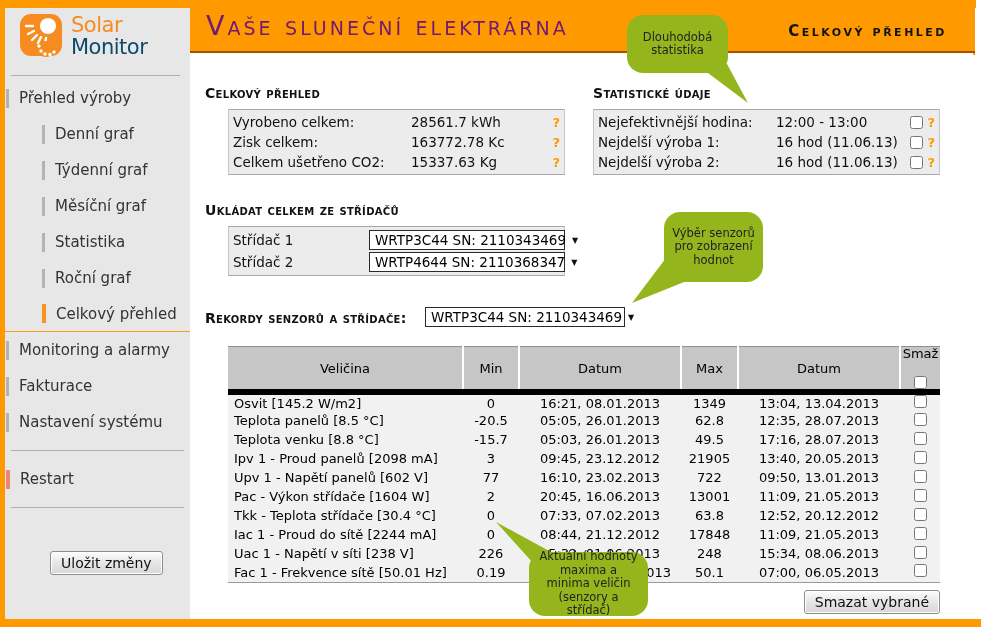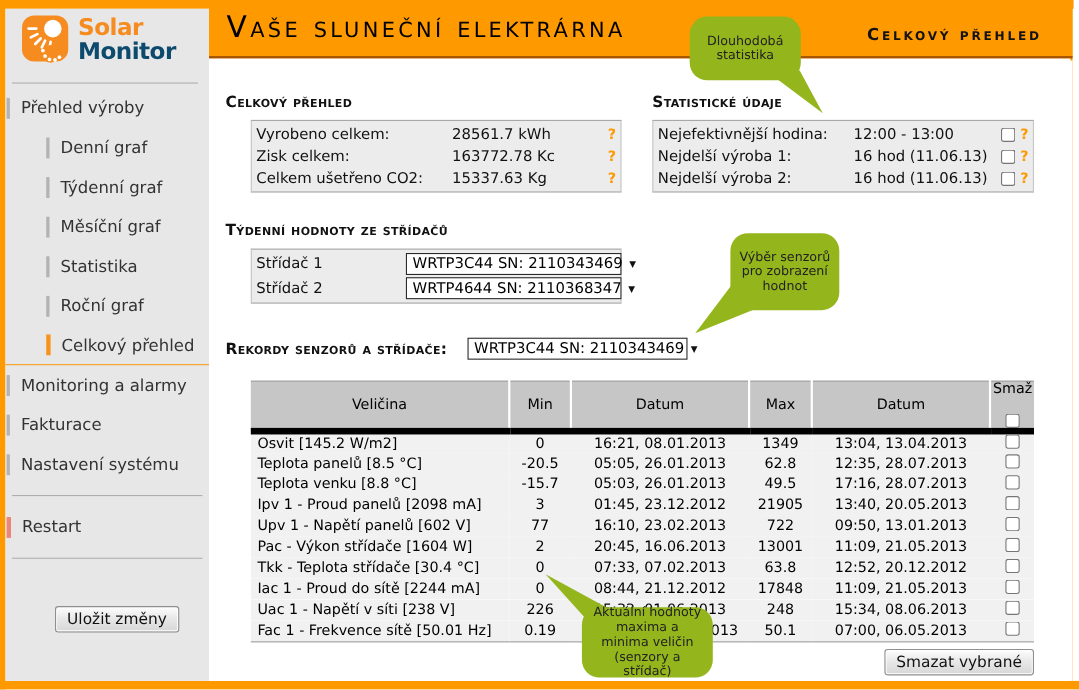--- a/index.html
+++ b/index.html
@@ -9,27 +9,27 @@
   .app { position:relative; width:981px; height:627px; background:#fff; overflow:hidden; }
 
   
   .strip-top    { position:absolute; left:0; top:0; width:976px; height:8px; background:#ff9900; }
   .strip-left   { position:absolute; left:0; top:0; width:5px; height:627px; background:#ff9900; }
   .strip-bottom { position:absolute; left:0; bottom:0; width:981px; height:8px; background:#ff9900; }
   .strip-right  { position:absolute; left:973px; top:0; width:2px; height:619px; background:#ff9900; }
 
   
   .header { position:absolute; left:190px; top:0; width:785px; height:53px; background:#ff9900; border-bottom:2px solid #a35200; }
-  .header-title { position:absolute; left:16px; top:10px; color:#000000; font-variant:small-caps; font-size:27px; letter-spacing:3px; }
+  .header-title { position:absolute; left:16px; top:10px; color:#701a75; font-variant:small-caps; font-size:27px; letter-spacing:3px; }
   .header-page  { position:absolute; right:28px; top:22px; color:#131313; font-variant:small-caps; font-weight:bold; font-size:15px; letter-spacing:2.5px; }
 
   
   .sidebar { position:absolute; left:5px; top:8px; width:185px; height:611px; background:#e7e7e7; }
   .logo { position:absolute; left:14px; top:5px; display:flex; align-items:center; gap:6px; }
-  .logo-text { font-weight:bold; font-size:21px; line-height:22px; letter-spacing:-0.5px; }
+  .logo-text { font-weight:normal; font-size:21px; line-height:22px; letter-spacing:-0.5px; }
   .logo-text .l1 { color:#f68b1f; }
   .logo-text .l2 { color:#0c4a6e; }
   .side-sep { position:relative; height:1px; background:#aeaeae; margin:0 6px; }
   .sep-logo { position:absolute; left:6px; right:10px; top:67px; height:1px; background:#aeaeae; }
   .menu { position:absolute; left:0; top:72px; width:185px; }
   .side-item { position:relative; height:36px; display:flex; align-items:center; font-size:15px; color:#333; cursor:pointer; padding-left:1px; }
   .side-item.lvl1 { padding-left:37px; }
   .marker { display:inline-block; width:3px; height:19px; background:#b3b3b3; margin-right:10px; flex:0 0 3px; }
   .side-item.selected .marker { background:#f7941e; width:4px; flex-basis:4px; }
   .side-item.selected { border-bottom:1px solid #f7a01e; }
@@ -203,21 +203,21 @@
           <span class="help">?</span>
         </div>
         <div class="info-row">
           <span class="lbl">Nejdelší výroba 2:</span>
           <span class="val">16 hod (11.06.13)</span>
           <input type="checkbox" style="">
           <span class="help">?</span>
         </div>
       </div>
 
-    <div class="sec-head" style="left:15px; top:147px;">Týdenní hodnoty ze střídačů</div>
+    <div class="sec-head" style="left:15px; top:147px;">Ukládat celkem ze střídačů</div>
     <div class="info-table" style="left:38px; top:171px; width:337px;" id="inv-table">
         <div class="inv-row">
           <span class="lbl">Střídač 1</span>
           <div class="selectbox">
             <span>WRTP3C44 SN: 2110343469</span>
             <span class="arrow">▼</span>
           </div>
         </div>
         <div class="inv-row">
           <span class="lbl">Střídač 2</span>
@@ -279,21 +279,21 @@
             <td>Teplota venku [8.8 °C]</td>
             <td>-15.7</td>
             <td>05:03, 26.01.2013</td>
             <td>49.5</td>
             <td>17:16, 28.07.2013</td>
             <td><input type="checkbox" style=""></td>
           </tr>
           <tr>
             <td>Ipv 1 - Proud panelů [2098 mA]</td>
             <td>3</td>
-            <td>01:45, 23.12.2012</td>
+            <td>09:45, 23.12.2012</td>
             <td>21905</td>
             <td>13:40, 20.05.2013</td>
             <td><input type="checkbox" style=""></td>
           </tr>
           <tr>
             <td>Upv 1 - Napětí panelů [602 V]</td>
             <td>77</td>
             <td>16:10, 23.02.2013</td>
             <td>722</td>
             <td>09:50, 13.01.2013</td>

